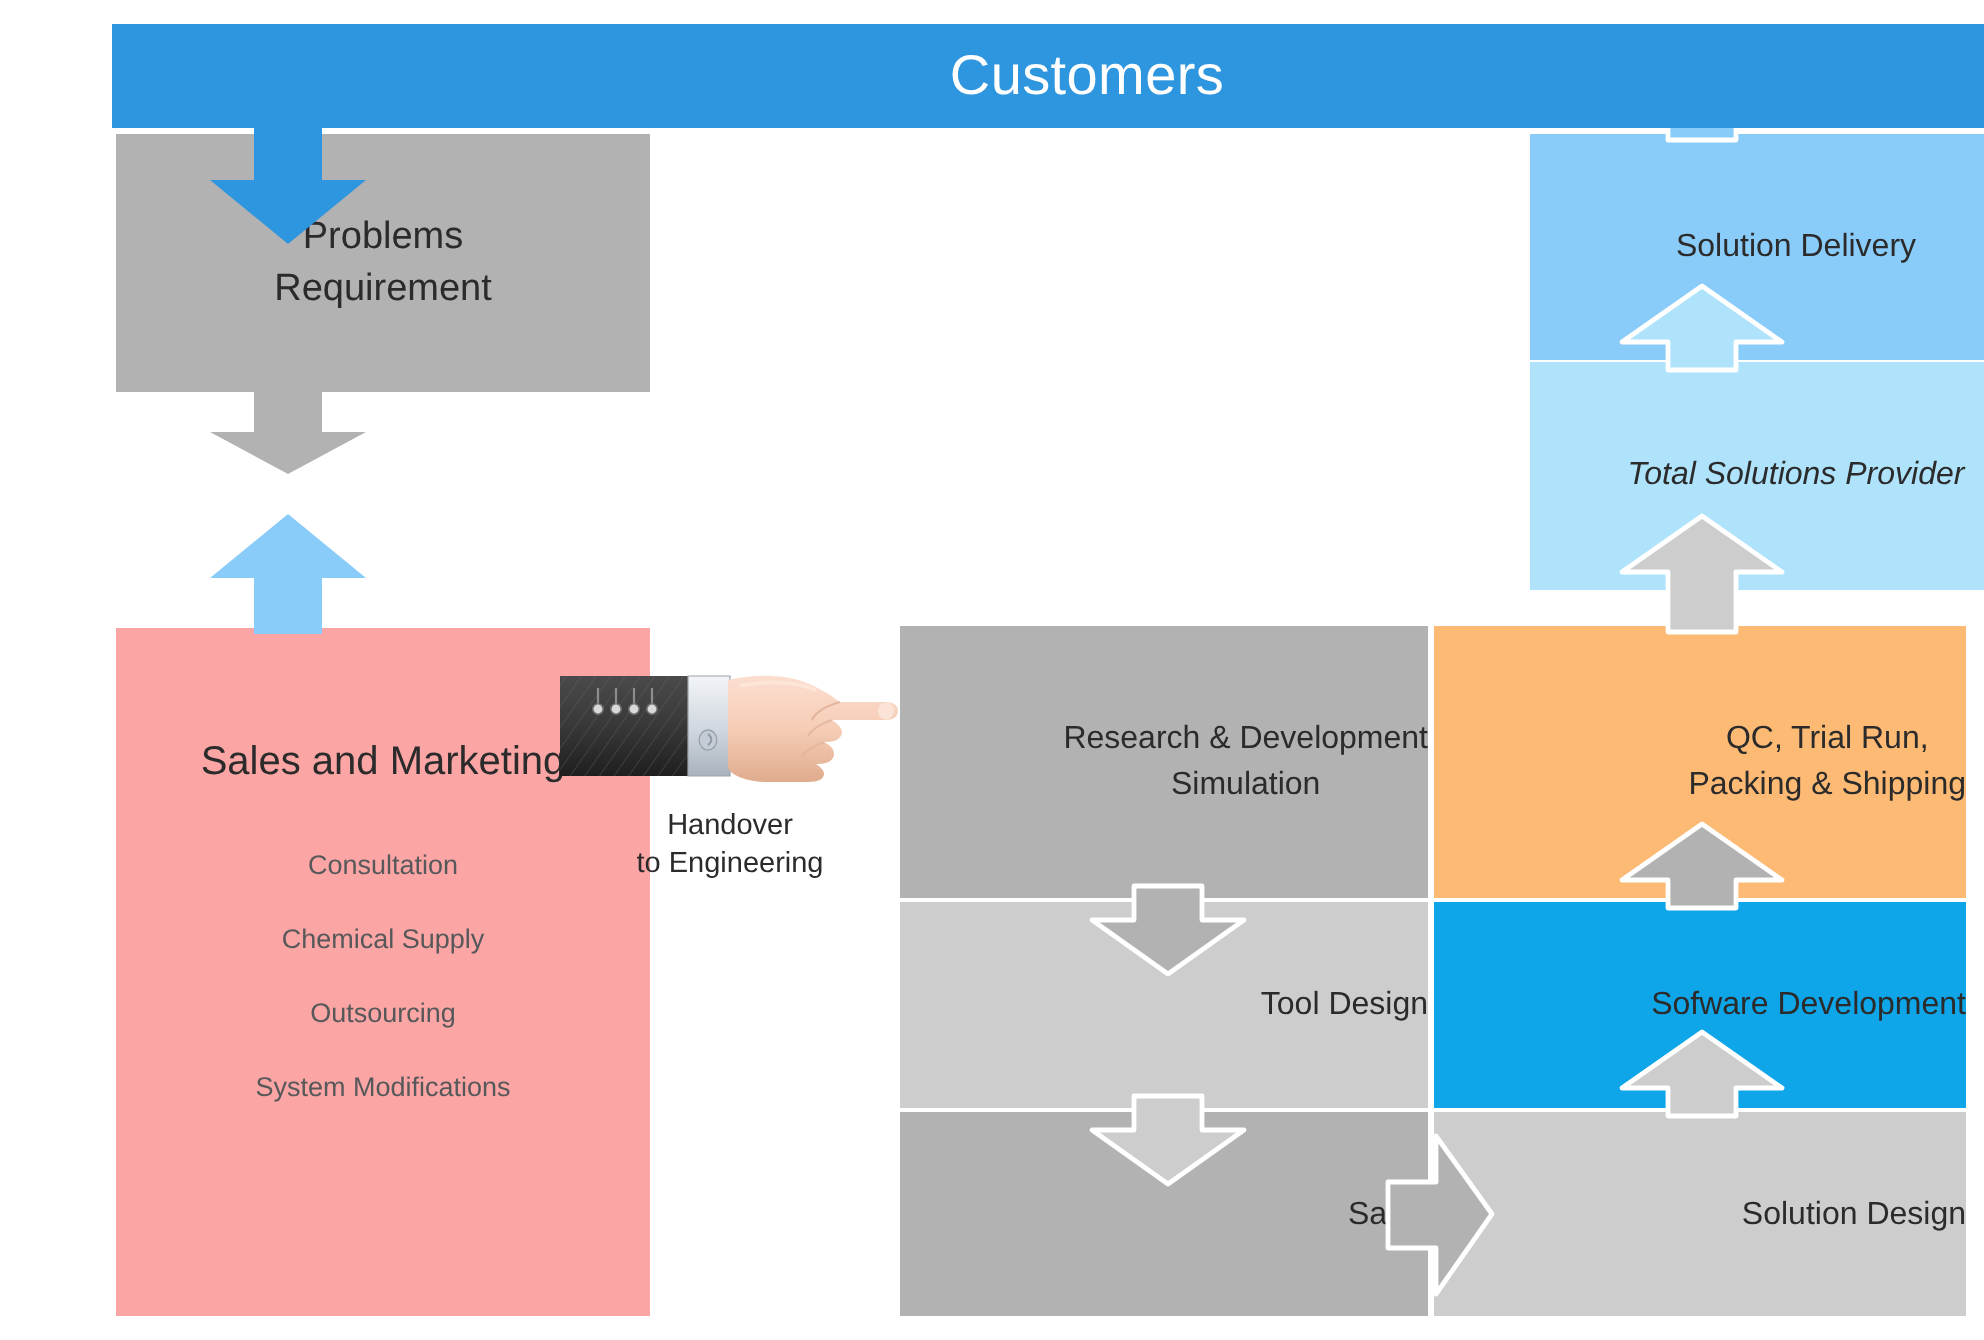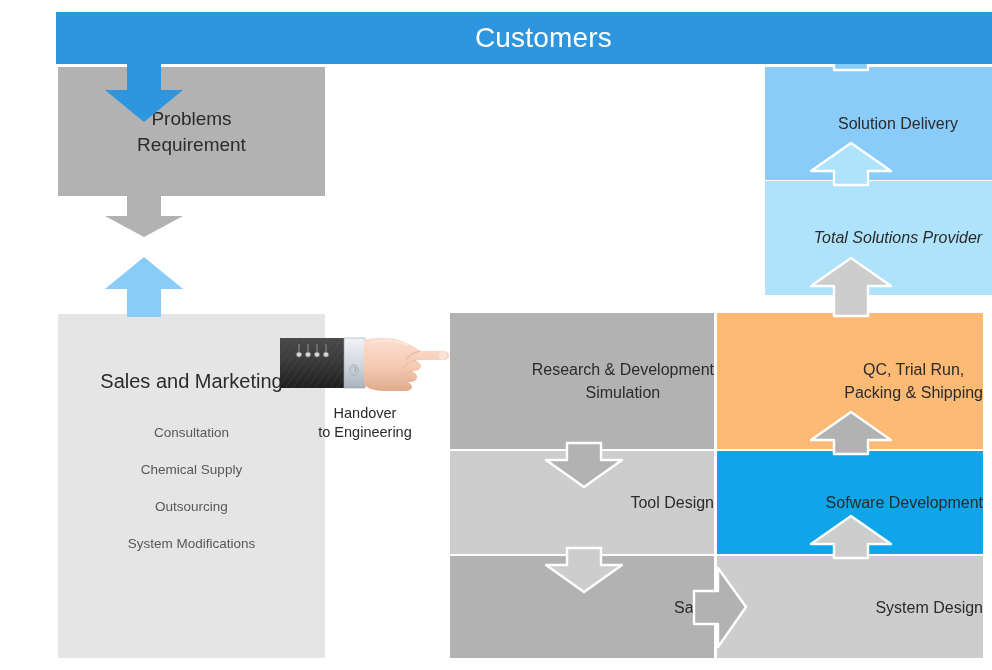--- a/index.html
+++ b/index.html
@@ -53,21 +53,21 @@
     background: #b2b2b2;
     font-size: 19px;
     line-height: 26px;
     z-index: 4;
   }
   #sales-box {
     left: 10px;
     top: 314px;
     width: 267px;
     height: 344px;
-    background: #e5e5e5;
+    background: #fca5a5;
     z-index: 4;
     justify-content: flex-start;
     padding-top: 56px;
   }
   #sales-title {
     font-size: 20px;
     color: #2b2b2b;
     margin-bottom: 32px;
   }
   .sales-item {
@@ -196,21 +196,21 @@
 
   <div class="grid-cell" id="cell-software">
     <span>Sofware Development</span>
   </div>
 
   <div class="grid-cell" id="cell-build">
     <span>Sales</span>
   </div>
 
   <div class="grid-cell" id="cell-circuit">
-    <span>System Design</span>
+    <span>Solution Design</span>
   </div>
 
   <div class="arrow" style="left:105px; top:60px;">
     <svg width="78" height="62" viewBox="0 0 78 62">
       <polygon points="22,0 56,0 56,30 78,30 39,62 0,30 22,30" fill="#2e96de"></polygon>
     </svg>
   </div>
 
   <div class="arrow" style="left:105px; top:196px;">
     <svg width="78" height="41" viewBox="0 0 78 41">

